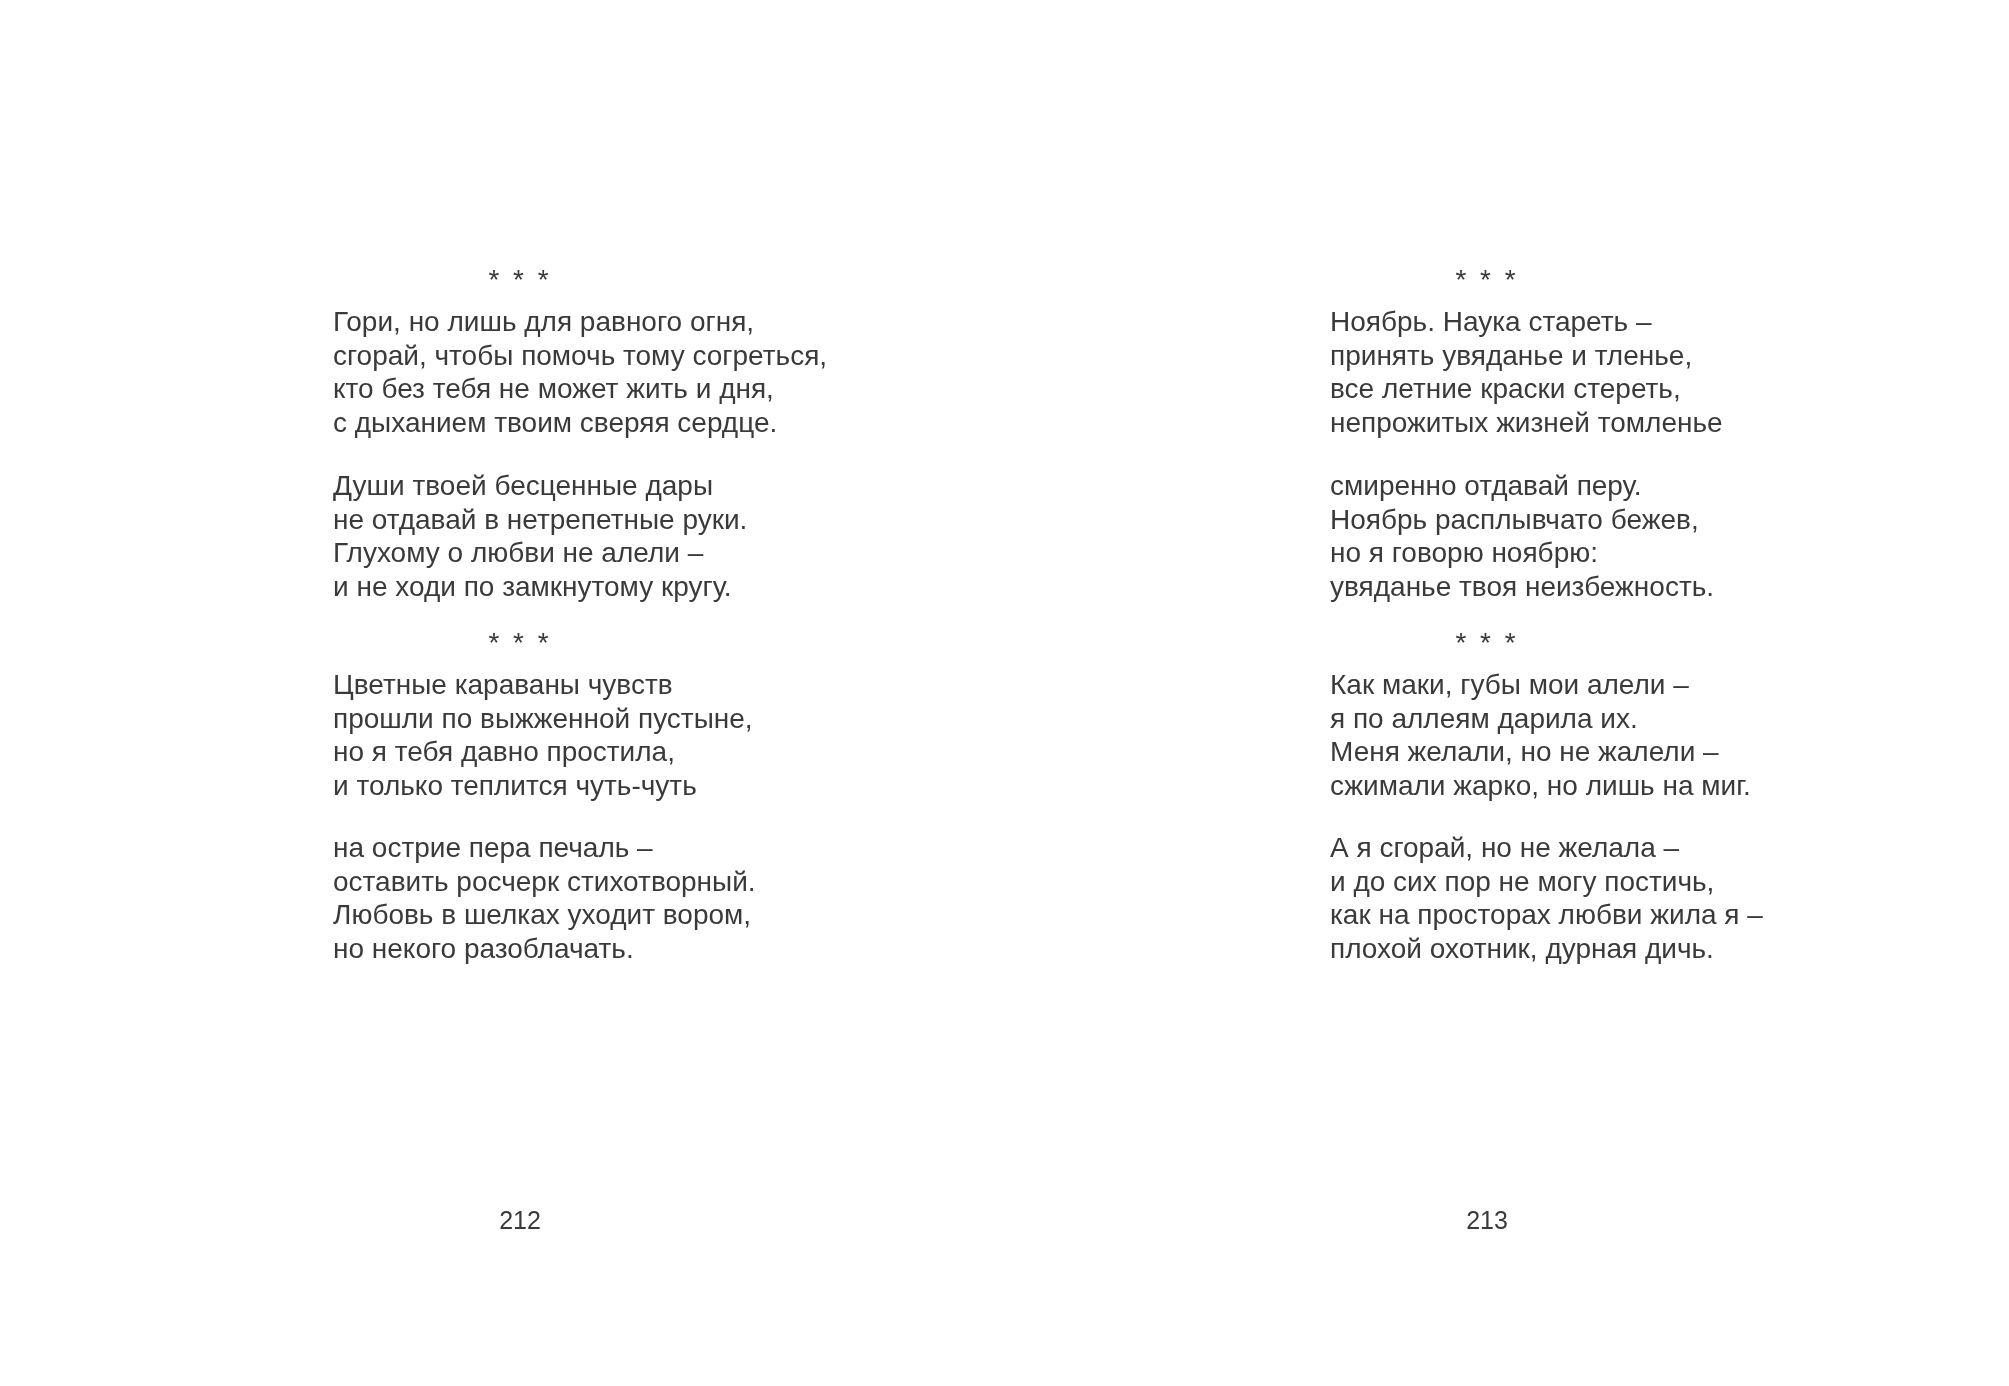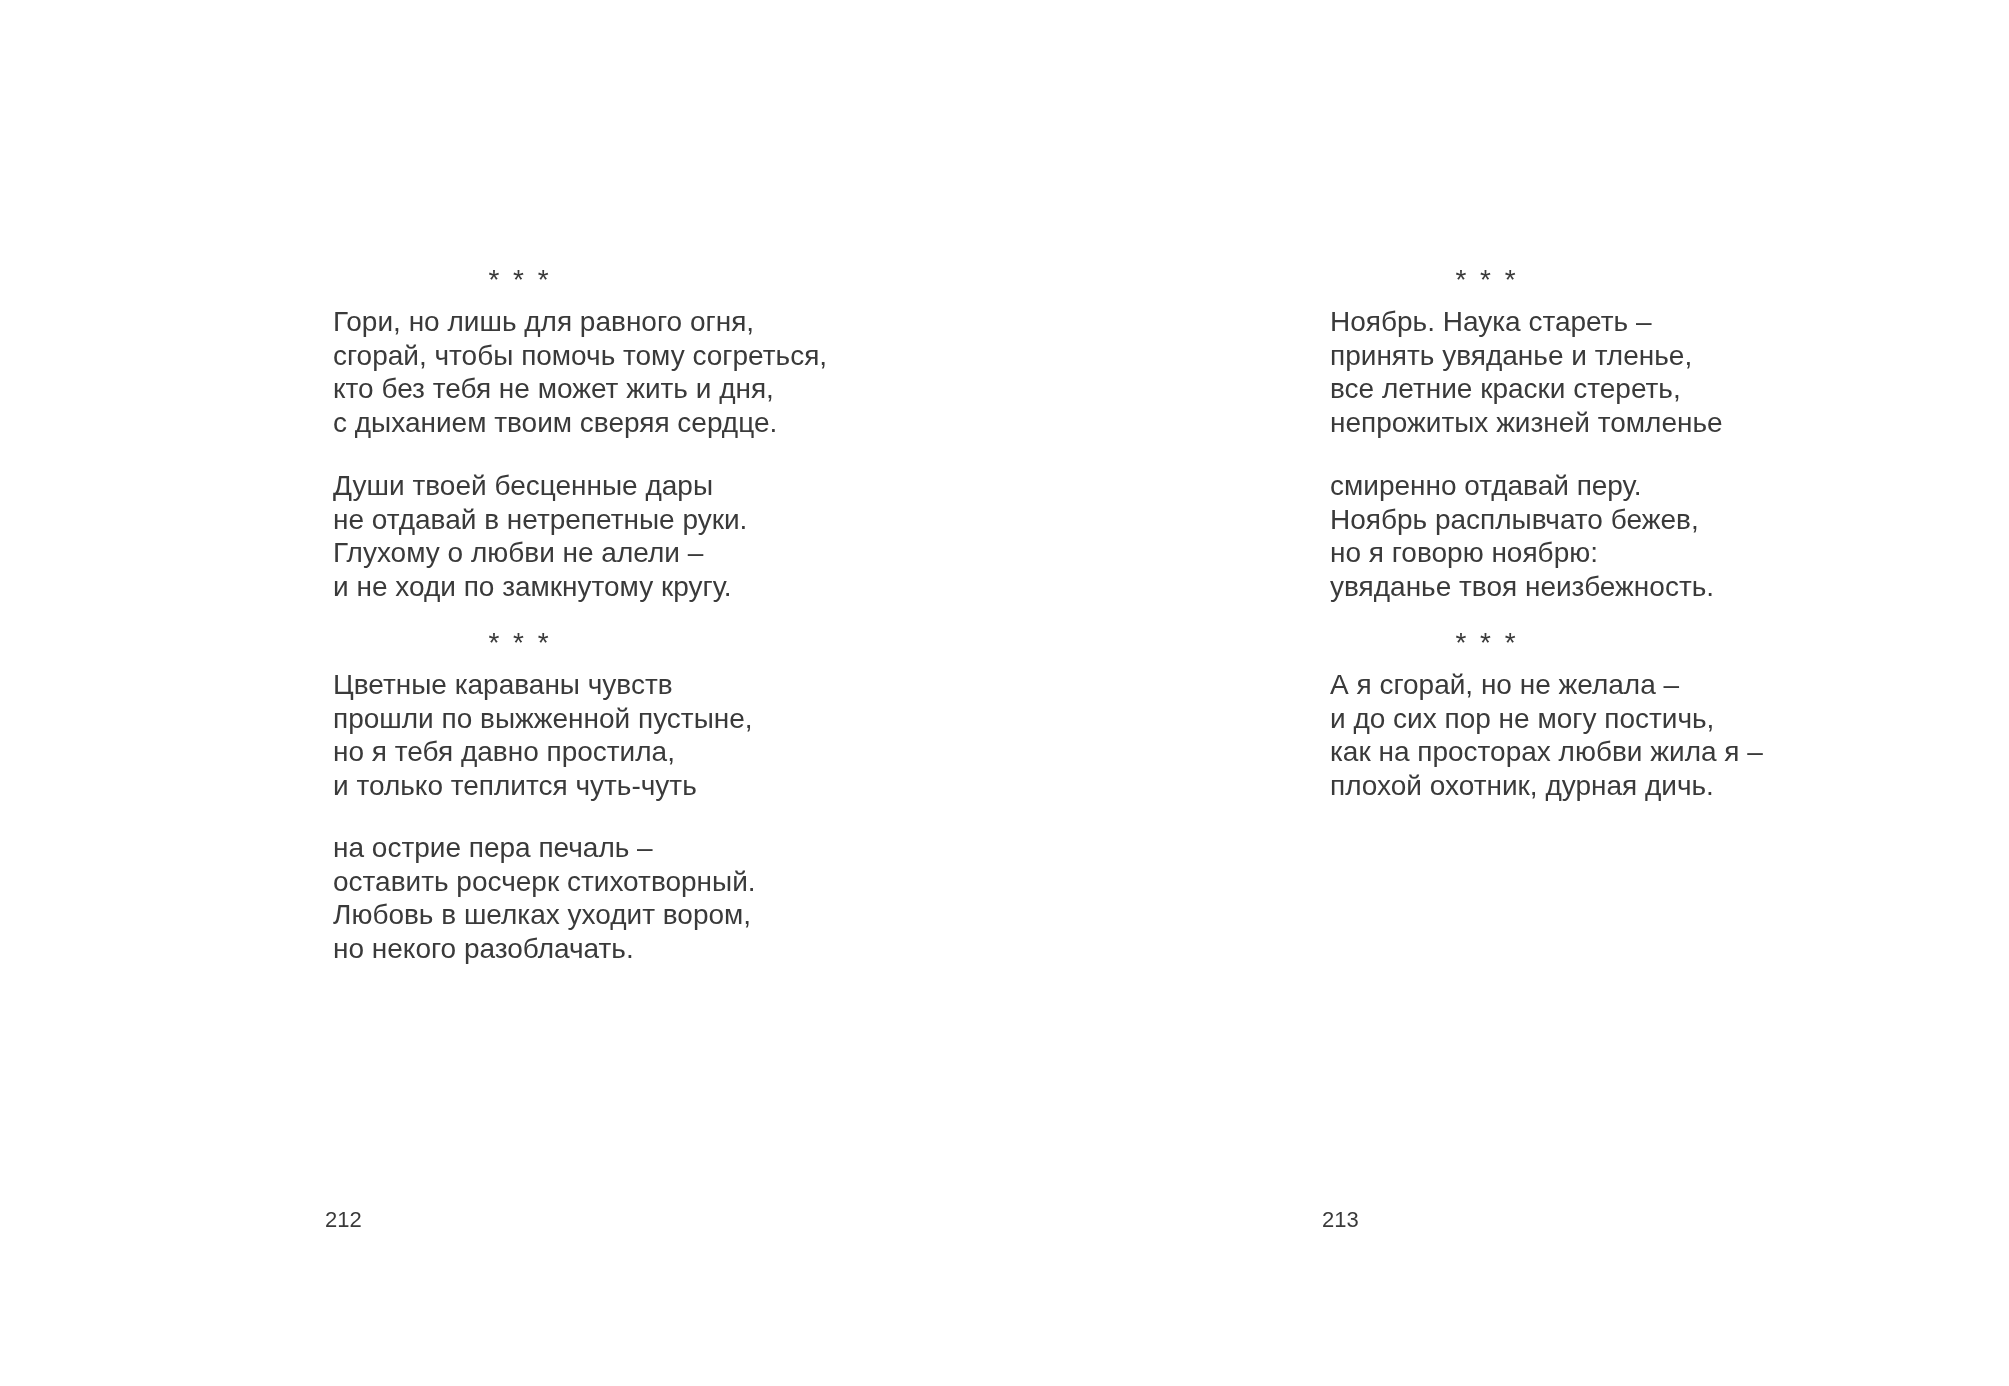--- a/index.html
+++ b/index.html
@@ -53,23 +53,23 @@
   .poem.second .poem-separator {
     margin-top: 23px;
     margin-bottom: 2px;
   }
   .poem2-gap .stanza + .stanza {
     margin-top: 29px;
   }
   .page-number {
     position: absolute;
     top: 1203px;
-    font-size: 22px;
+    font-size: 25px;
     line-height: 34px;
-    text-align: left;
+    text-align: center;
     color: #3a3a3a;
   }
   .page-number.left {
     left: 325px;
     width: 390px;
   }
   .page-number.right {
     left: 1322px;
     width: 330px;
   }
@@ -125,20 +125,26 @@
       <div class="stanza">
         <div class="poem-line">смиренно отдавай перу.</div>
         <div class="poem-line">Ноябрь расплывчато бежев,</div>
         <div class="poem-line">но я говорю ноябрю:</div>
         <div class="poem-line">увяданье твоя неизбежность.</div>
       </div>
     </section>
     <section class="poem second poem2-gap">
       <div class="poem-separator">* * *</div>
       <div class="stanza">
+        <div class="poem-line">Как маки, губы мои алели –</div>
+        <div class="poem-line">я по аллеям дарила их.</div>
+        <div class="poem-line">Меня желали, но не жалели –</div>
+        <div class="poem-line">сжимали жарко, но лишь на миг.</div>
+      </div>
+      <div class="stanza">
         <div class="poem-line">А я сгорай, но не желала –</div>
         <div class="poem-line">и до сих пор не могу постичь,</div>
         <div class="poem-line">как на просторах любви жила я –</div>
         <div class="poem-line">плохой охотник, дурная дичь.</div>
       </div>
     </section>
   </div>
   <div class="page-number right">213</div>
 
 </div>

